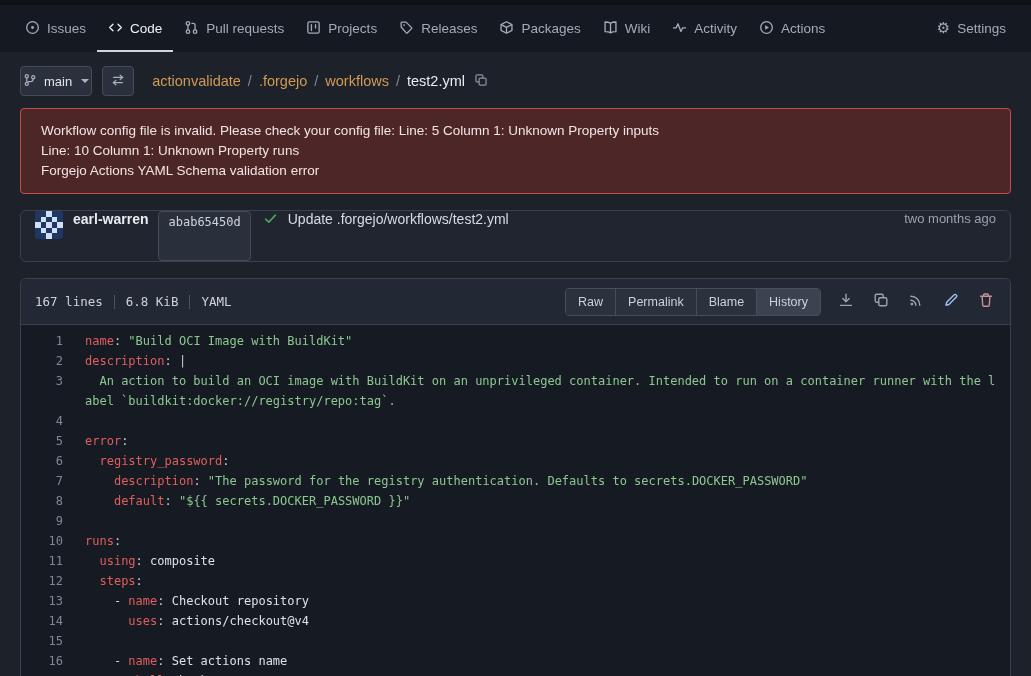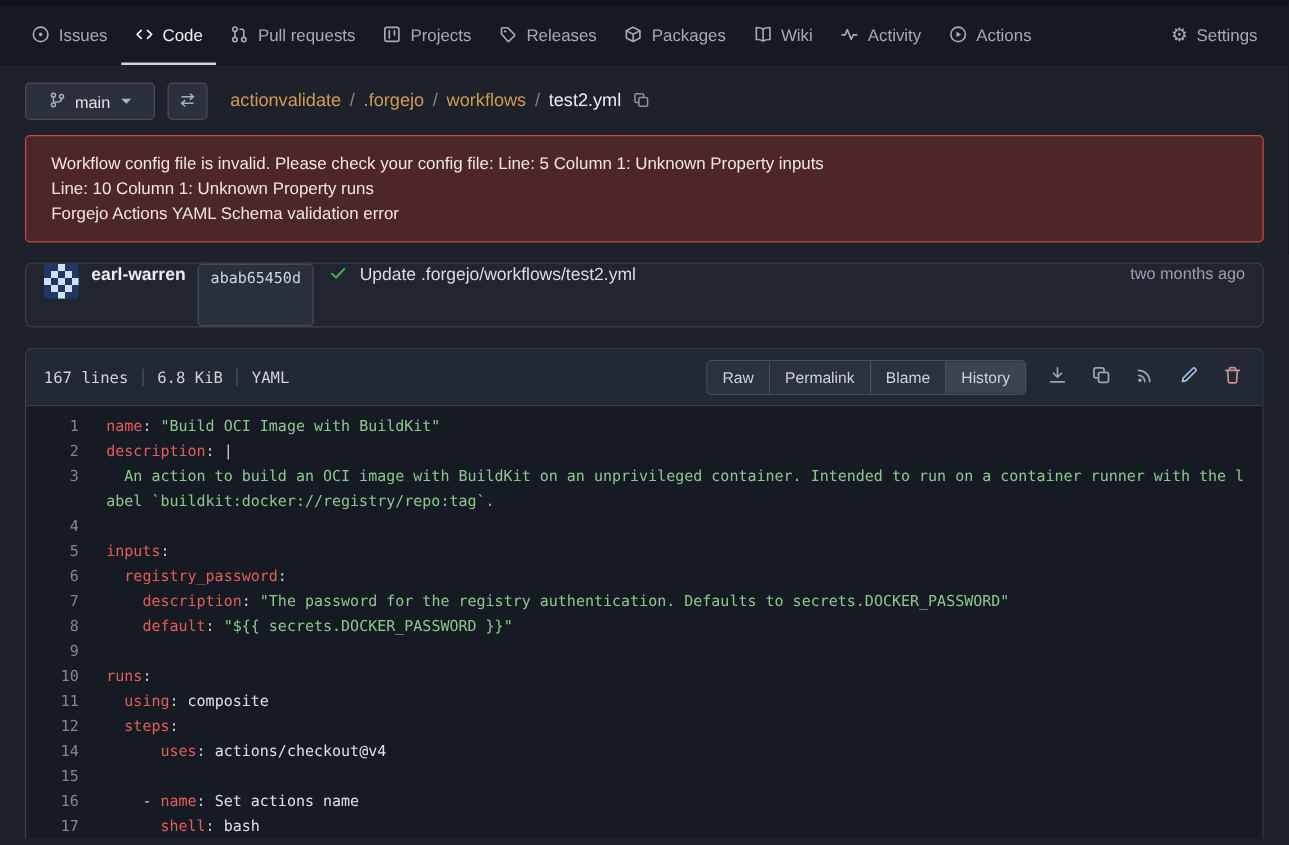--- a/index.html
+++ b/index.html
@@ -20,21 +20,21 @@
     color:#a3abb5; cursor:pointer; text-decoration:none; white-space:nowrap;
   }
   .tab svg { width:15px; height:15px; flex:0 0 auto; }
   .tab.active { color:#f0f2f5; box-shadow: inset 0 -2px 0 #cfd5dd; }
   .nav-spacer { flex:1; }
   .gear-glyph { font-size:15px; line-height:1; font-family:"DejaVu Sans", sans-serif; }
 
   
   .toolbar { display:flex; align-items:center; gap:10px; margin:14px 20px 12px; }
   .btn {
-    display:inline-flex; align-items:center; gap:7px; height:30px; padding:0 18px;
+    display:inline-flex; align-items:center; gap:7px; height:30px; padding:0 2px;
     background:#2a303c; border:1px solid #454d5c; border-radius:4px;
     color:#dfe3ea; font-size:13px; cursor:pointer; font-family:inherit;
   }
   .btn svg { width:14px; height:14px; color:#a8b0bc; }
   .icon-only { width:32px; justify-content:center; padding:0; }
   .caret { width:0; height:0; border-left:4px solid transparent; border-right:4px solid transparent; border-top:4.5px solid #aeb5c1; margin-left:2px; }
   .breadcrumb { display:flex; align-items:center; gap:7px; margin-left:8px; font-size:14.5px; }
   .breadcrumb a { color:#d29a55; text-decoration:none; cursor:pointer; }
   .breadcrumb .sep { color:#7e8793; }
   .breadcrumb .cur { color:#e9ecf1; }
@@ -302,21 +302,21 @@
         <div class="code-row">
           <span class="ln">3</span>
           <span class="lc"><span class="tok-str">  An action to build an OCI image with BuildKit on an unprivileged container. Intended to run on a container runner with the label `buildkit:docker://registry/repo:tag`.</span></span>
         </div>
         <div class="code-row">
           <span class="ln">4</span>
           <span class="lc"></span>
         </div>
         <div class="code-row">
           <span class="ln">5</span>
-          <span class="lc"><span class="tok-key">inputs</span><span class="tok-p">:</span></span>
+          <span class="lc"><span class="tok-key">error</span><span class="tok-p">:</span></span>
         </div>
         <div class="code-row">
           <span class="ln">6</span>
           <span class="lc"><span class="tok-p">  </span><span class="tok-key">registry_password</span><span class="tok-p">:</span></span>
         </div>
         <div class="code-row">
           <span class="ln">7</span>
           <span class="lc"><span class="tok-p">    </span><span class="tok-key">description</span><span class="tok-p">: </span><span class="tok-str">"The password for the registry authentication. Defaults to secrets.DOCKER_PASSWORD"</span></span>
         </div>
         <div class="code-row">
@@ -331,20 +331,24 @@
           <span class="ln">10</span>
           <span class="lc"><span class="tok-key">runs</span><span class="tok-p">:</span></span>
         </div>
         <div class="code-row">
           <span class="ln">11</span>
           <span class="lc"><span class="tok-p">  </span><span class="tok-key">using</span><span class="tok-p">: </span><span class="tok-plain">composite</span></span>
         </div>
         <div class="code-row">
           <span class="ln">12</span>
           <span class="lc"><span class="tok-p">  </span><span class="tok-key">steps</span><span class="tok-p">:</span></span>
+        </div>
+        <div class="code-row">
+          <span class="ln">13</span>
+          <span class="lc"><span class="tok-p">    - </span><span class="tok-key">name</span><span class="tok-p">: </span><span class="tok-plain">Checkout repository</span></span>
         </div>
         <div class="code-row">
           <span class="ln">14</span>
           <span class="lc"><span class="tok-p">      </span><span class="tok-key">uses</span><span class="tok-p">: </span><span class="tok-plain">actions/checkout@v4</span></span>
         </div>
         <div class="code-row">
           <span class="ln">15</span>
           <span class="lc"></span>
         </div>
         <div class="code-row">

